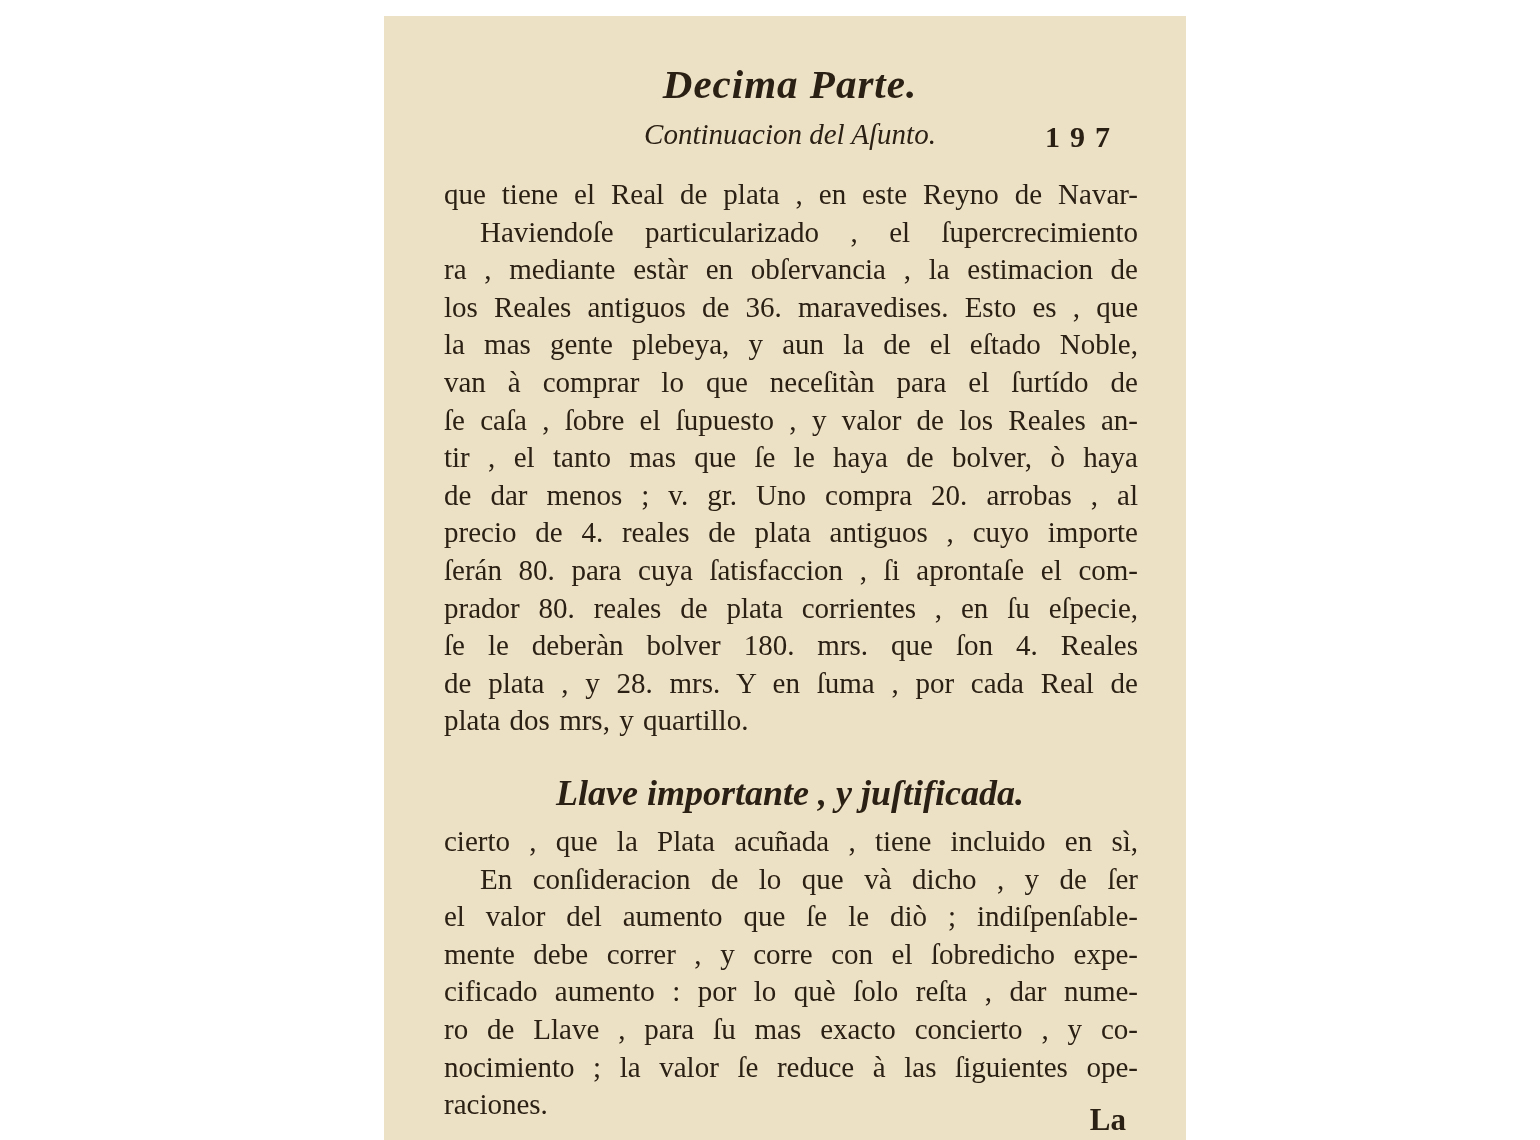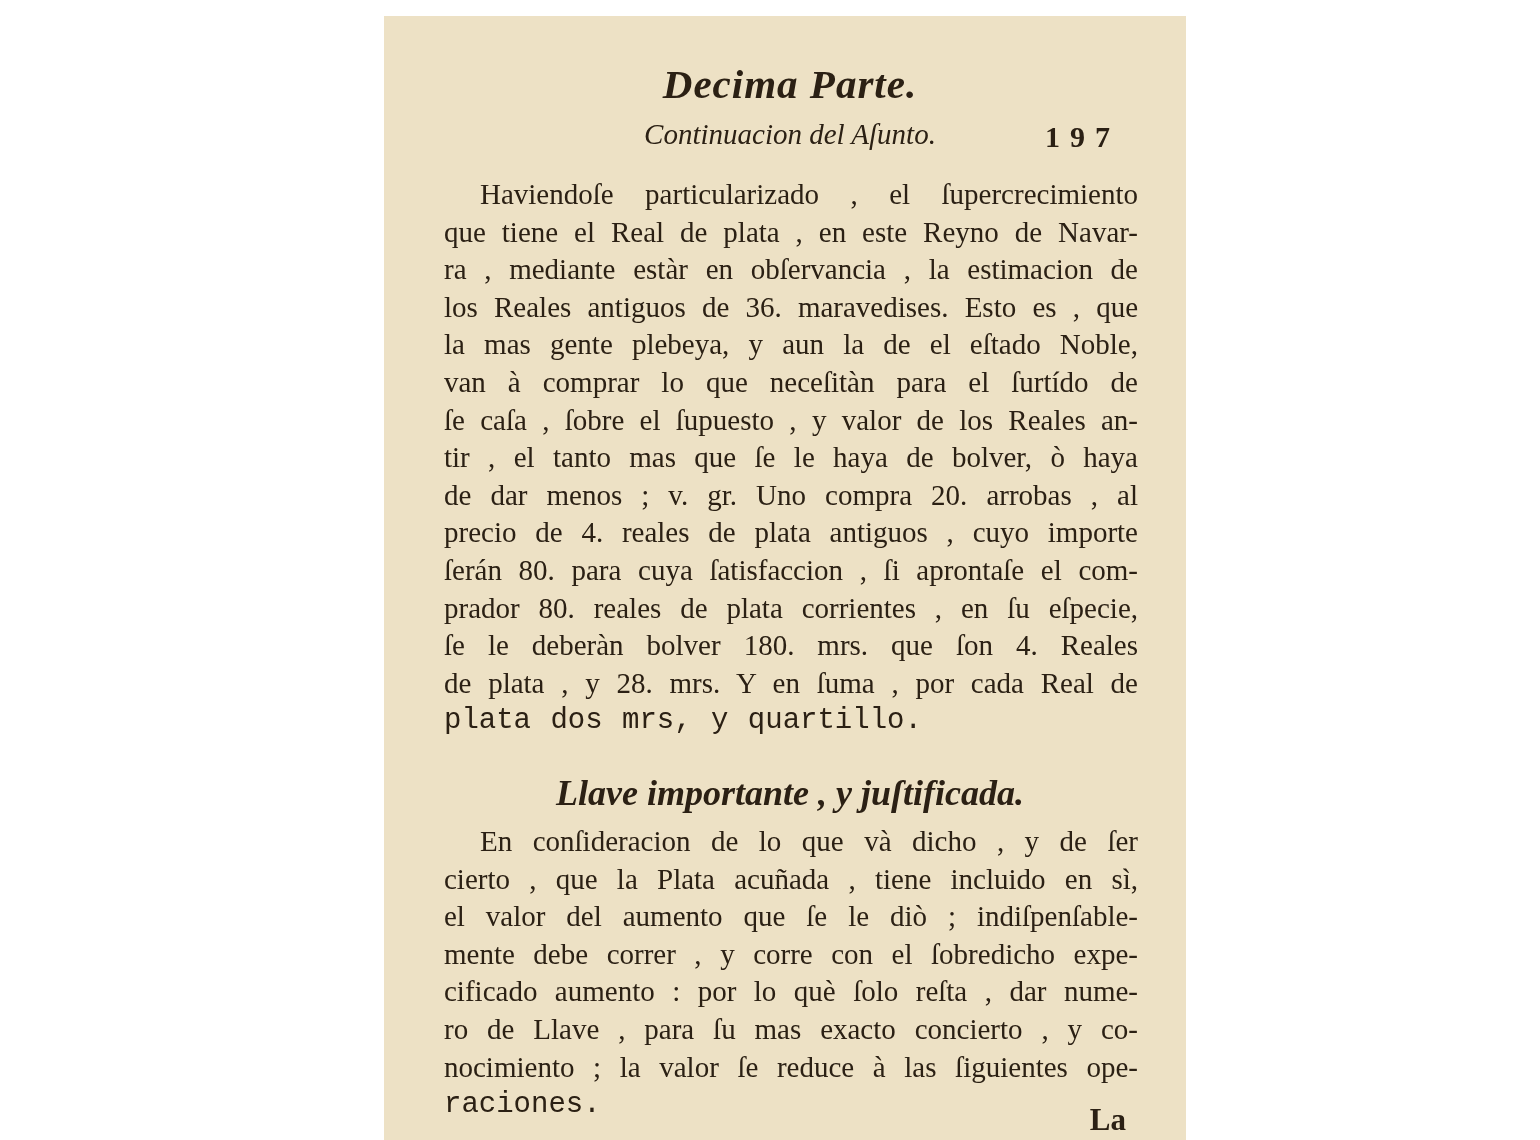--- a/index.html
+++ b/index.html
@@ -69,21 +69,21 @@
   .line {
     font-size: 29px;
     line-height: 37.6px;
     height: 37.6px;
     text-align: justify;
     text-align-last: justify;
     white-space: normal;
     word-spacing: 2px;
   }
   .line.indent { text-indent: 36px; }
-  .line.last { text-align-last: left; font-family: Liberation Mono, monospace; }
+  .line.last { text-align-last: left; }
   .section-heading {
     position: absolute;
     top: 748px;
     left: 44px;
     right: 34px;
     text-align: center;
     font-style: italic;
     font-weight: bold;
     font-size: 36px;
   }
@@ -102,42 +102,42 @@
   <div class="page">
 
     <div class="header">
       <span class="running-title">Decima Parte.</span>
       <span class="page-number">197</span>
     </div>
 
     <div class="subheading">Continuacion del Aſunto.</div>
 
     <div class="para para-1">
+        <div class="line">que tiene el Real de plata , en este Reyno de Navar-</div>
         <div class="line indent">Haviendoſe particularizado , el ſupercrecimiento</div>
-        <div class="line">que tiene el Real de plata , en este Reyno de Navar-</div>
         <div class="line">ra , mediante estàr en obſervancia , la estimacion de</div>
         <div class="line">los Reales antiguos de 36. maravedises. Esto es , que</div>
         <div class="line">la mas gente plebeya, y aun la de el eſtado Noble,</div>
         <div class="line">van à comprar lo que neceſitàn para el ſurtído de</div>
         <div class="line">ſe caſa , ſobre el ſupuesto , y valor de los Reales an-</div>
         <div class="line">tir , el tanto mas que ſe le haya de bolver, ò haya</div>
         <div class="line">de dar menos ; v. gr. Uno compra 20. arrobas , al</div>
         <div class="line">precio de 4. reales de plata antiguos , cuyo importe</div>
         <div class="line">ſerán 80. para cuya ſatisfaccion , ſi aprontaſe el com-</div>
         <div class="line">prador 80. reales de plata corrientes , en ſu eſpecie,</div>
         <div class="line">ſe le deberàn bolver 180. mrs. que ſon 4. Reales</div>
         <div class="line">de plata , y 28. mrs. Y en ſuma , por cada Real de</div>
         <div class="line last">plata dos mrs, y quartillo.</div>
       </div>
 
     <div class="section-heading">Llave importante , y juſtificada.</div>
 
     <div class="para para-2">
+        <div class="line">cierto , que la Plata acuñada , tiene incluido en sì,</div>
         <div class="line indent">En conſideracion de lo que và dicho , y de ſer</div>
-        <div class="line">cierto , que la Plata acuñada , tiene incluido en sì,</div>
         <div class="line">el valor del aumento que ſe le diò ; indiſpenſable-</div>
         <div class="line">mente debe correr , y corre con el ſobredicho expe-</div>
         <div class="line">cificado aumento : por lo què ſolo reſta , dar nume-</div>
         <div class="line">ro de Llave , para ſu mas exacto concierto , y co-</div>
         <div class="line">nocimiento ; la valor ſe reduce à las ſiguientes ope-</div>
         <div class="line last">raciones.</div>
       </div>
 
     <div class="catchword">La</div>
 

